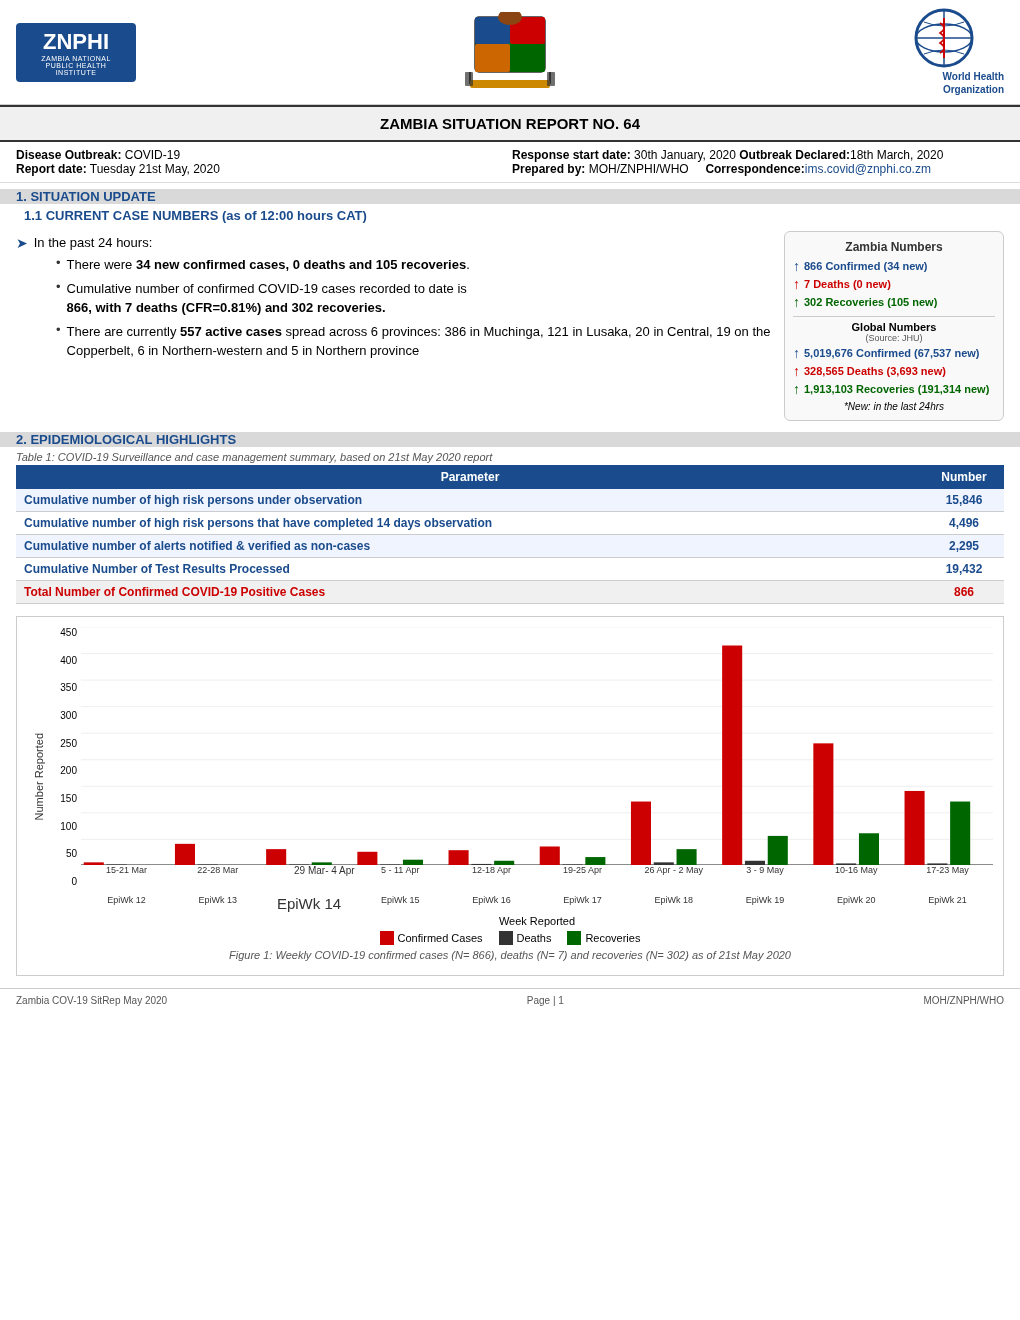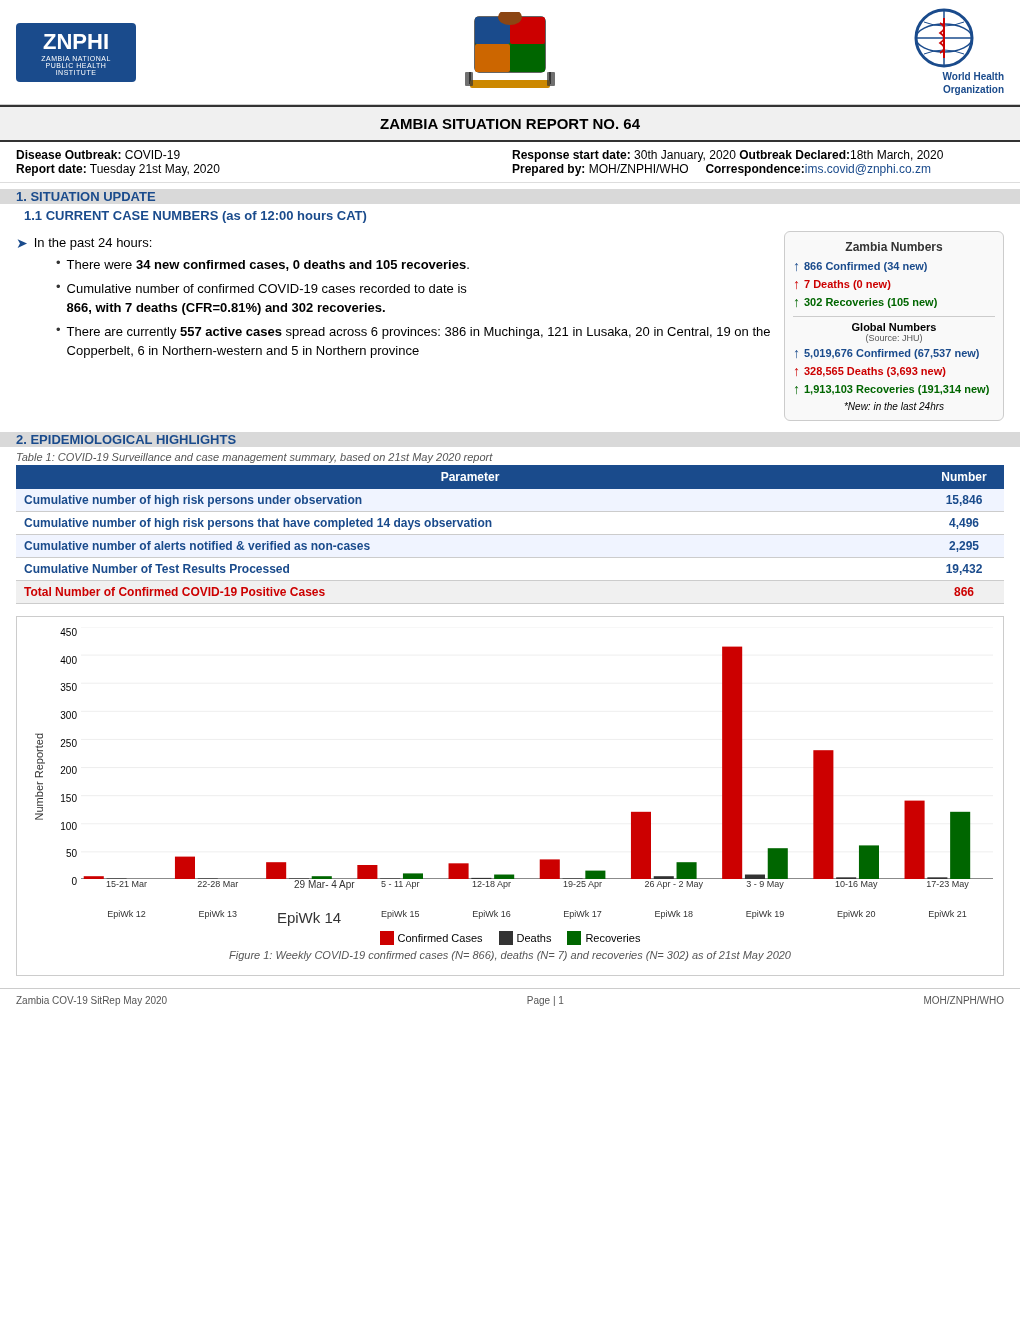--- a/index.html
+++ b/index.html
@@ -330,20 +330,21 @@
           <div style="flex: 1 1 0%; text-align: center; font-size: 15px; color: rgb(51, 51, 51);">EpiWk 14</div>
           <div style="flex: 1 1 0%; text-align: center; font-size: 9px; color: rgb(51, 51, 51);">EpiWk 15</div>
           <div style="flex: 1 1 0%; text-align: center; font-size: 9px; color: rgb(51, 51, 51);">EpiWk 16</div>
           <div style="flex: 1 1 0%; text-align: center; font-size: 9px; color: rgb(51, 51, 51);">EpiWk 17</div>
           <div style="flex: 1 1 0%; text-align: center; font-size: 9px; color: rgb(51, 51, 51);">EpiWk 18</div>
           <div style="flex: 1 1 0%; text-align: center; font-size: 9px; color: rgb(51, 51, 51);">EpiWk 19</div>
           <div style="flex: 1 1 0%; text-align: center; font-size: 9px; color: rgb(51, 51, 51);">EpiWk 20</div>
           <div style="flex: 1 1 0%; text-align: center; font-size: 9px; color: rgb(51, 51, 51);">EpiWk 21</div>
         </div>
 
+      <div style="text-align:center; font-size:11px; margin-top:2px;">Week Reported</div>
     </div>
   </div>
 
   <div class="legend">
     <div class="legend-item">
       <div class="legend-box" style="background:#cc0000;"></div>
       <span>Confirmed Cases</span>
     </div>
     <div class="legend-item">
       <div class="legend-box" style="background:#333333;"></div>

